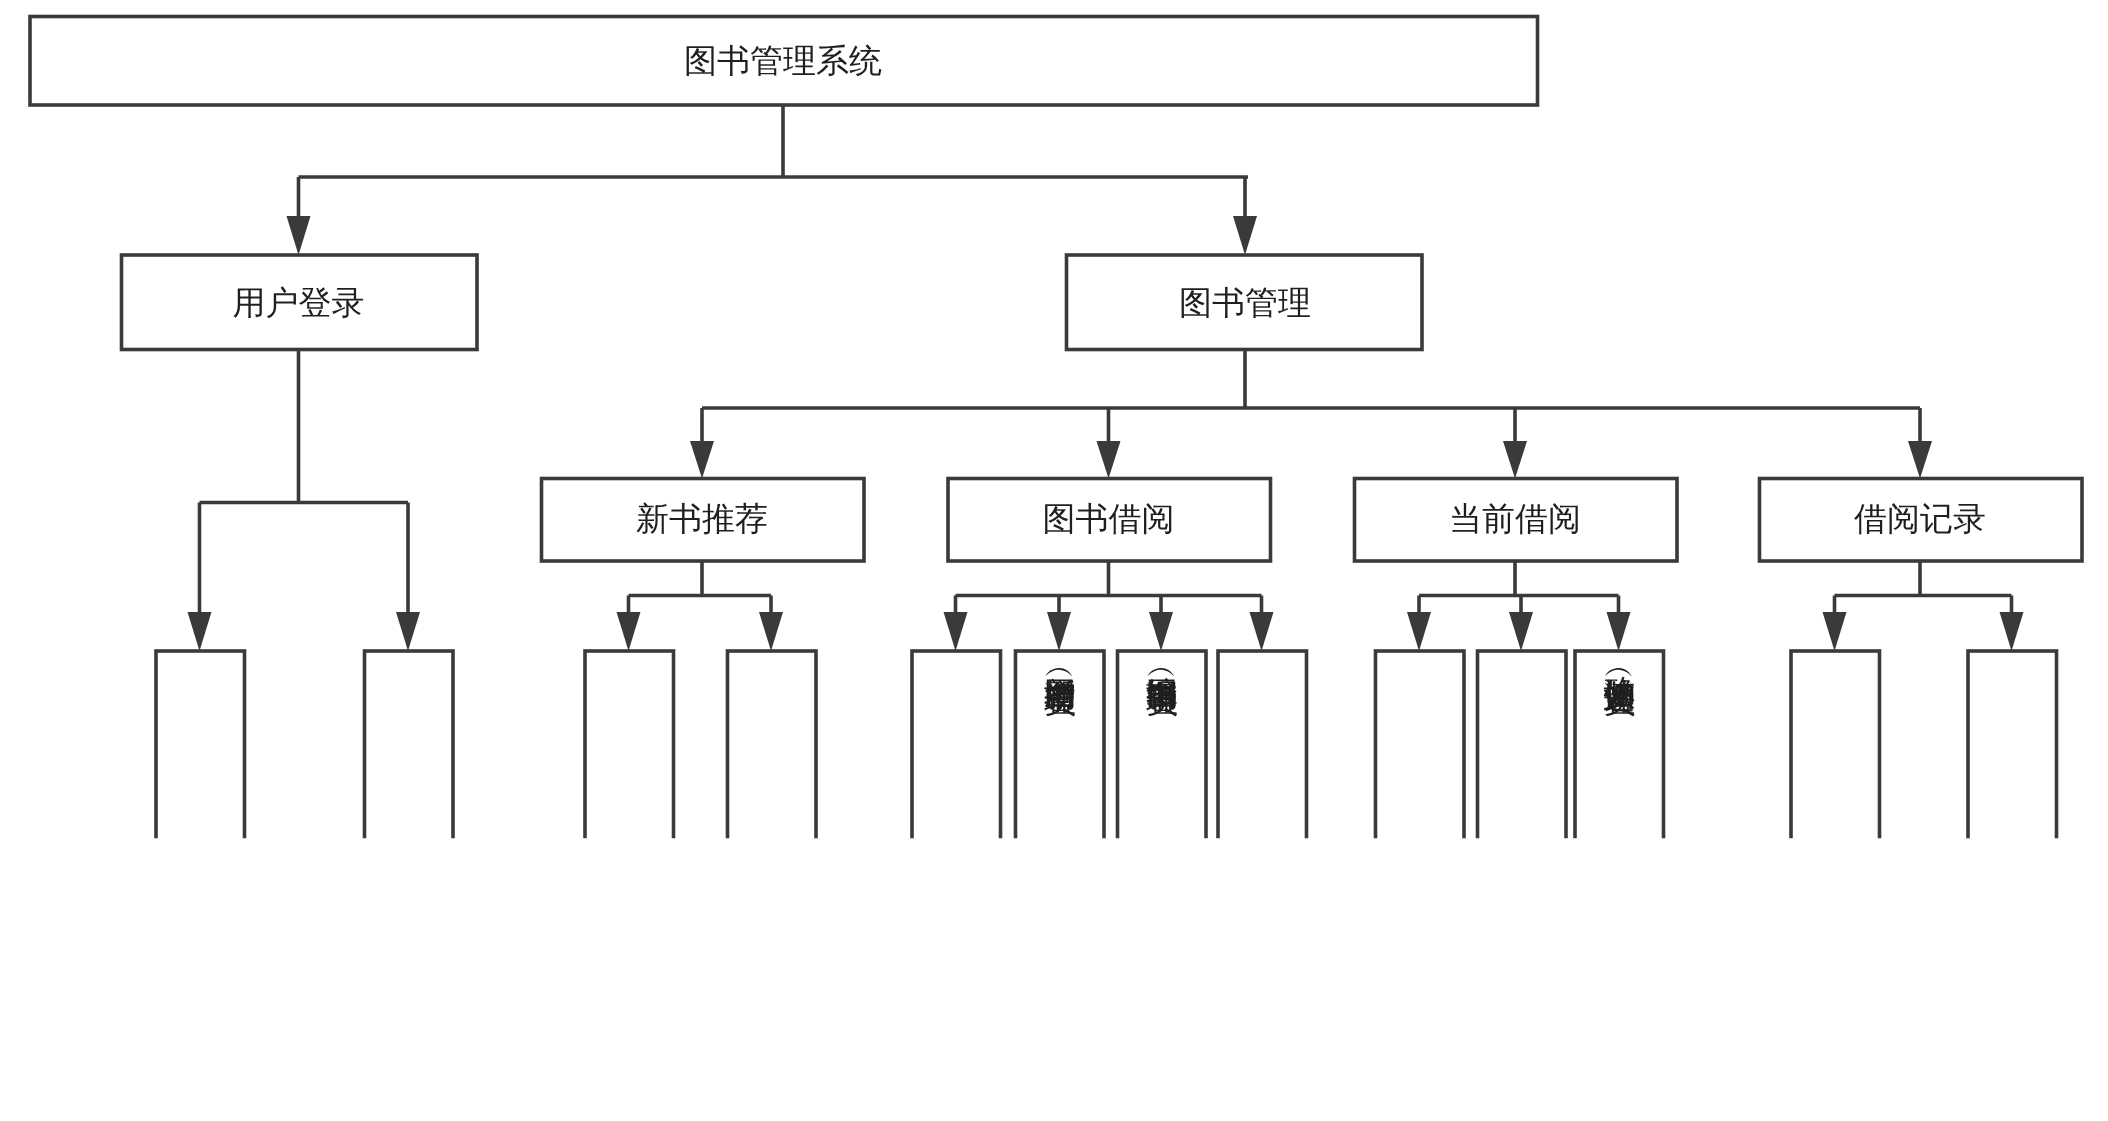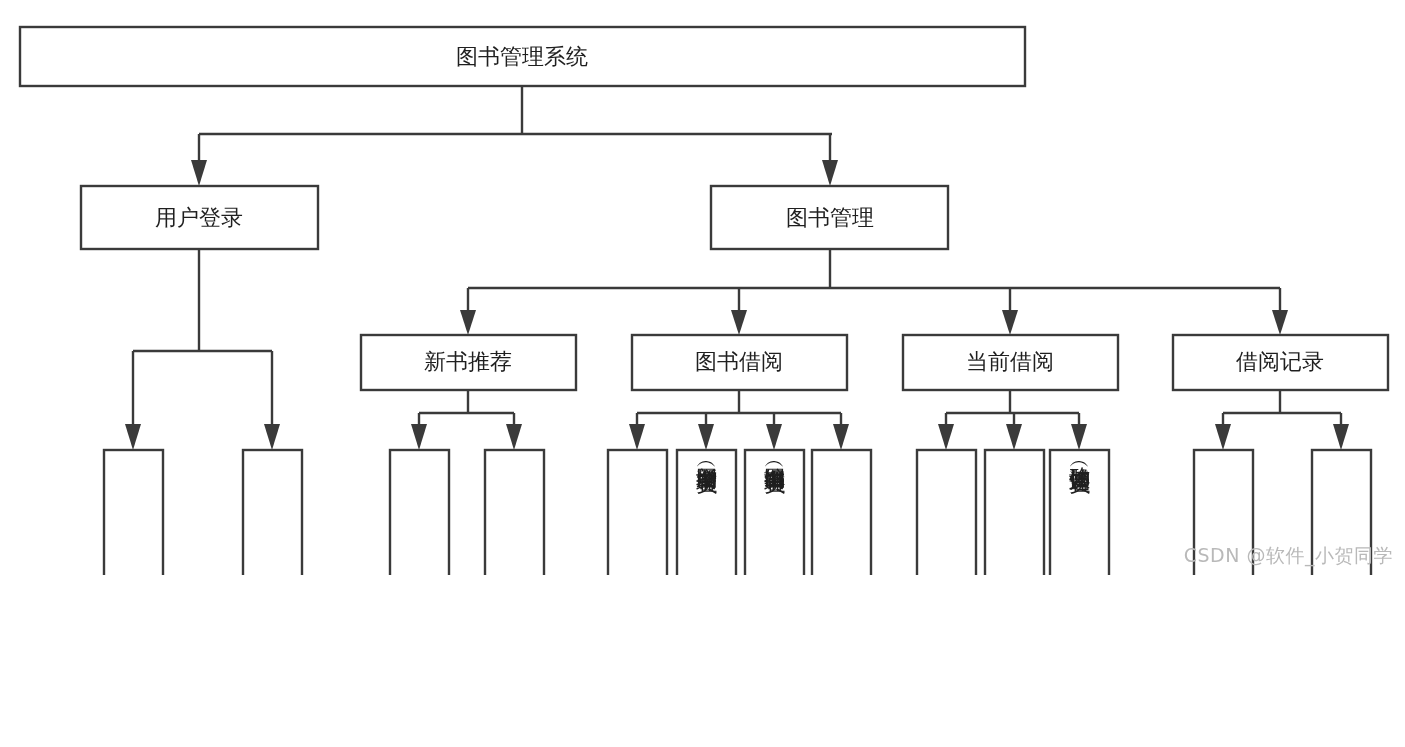--- a/index.html
+++ b/index.html
@@ -9,21 +9,20 @@
   }
   body {
     font-family: "DejaVu Sans", "Liberation Sans", sans-serif;
   }
   #diagram-root {
     position: relative;
     width: 1405px;
     height: 559px;
     background: #ffffff;
     overflow: hidden;
-    margin-top: 16px;
   }
   svg.diagram-canvas {
     position: absolute;
     left: 0;
     top: 0;
     width: 1405px;
     height: 747px;
   }
   .node-box {
     fill: #ffffff;
@@ -241,15 +240,14 @@
   <div class="leaf-label-wrap" style="left:1050px; top:434px; width:59px; height:301px; align-items:flex-start;">
     <span class="leaf-label">确认归还（管理员）</span>
   </div>
   <div class="leaf-label-wrap" style="left:1194px; top:434px; width:59px; height:301px;">
     <span class="leaf-label">新增借阅记录</span>
   </div>
   <div class="leaf-label-wrap" style="left:1312px; top:434px; width:59px; height:301px;">
     <span class="leaf-label">查询借阅记录</span>
   </div>
 
-  <div class="watermark">CSDN @软件_小贺同学</div>
 
 </div>
 
 </body></html>

